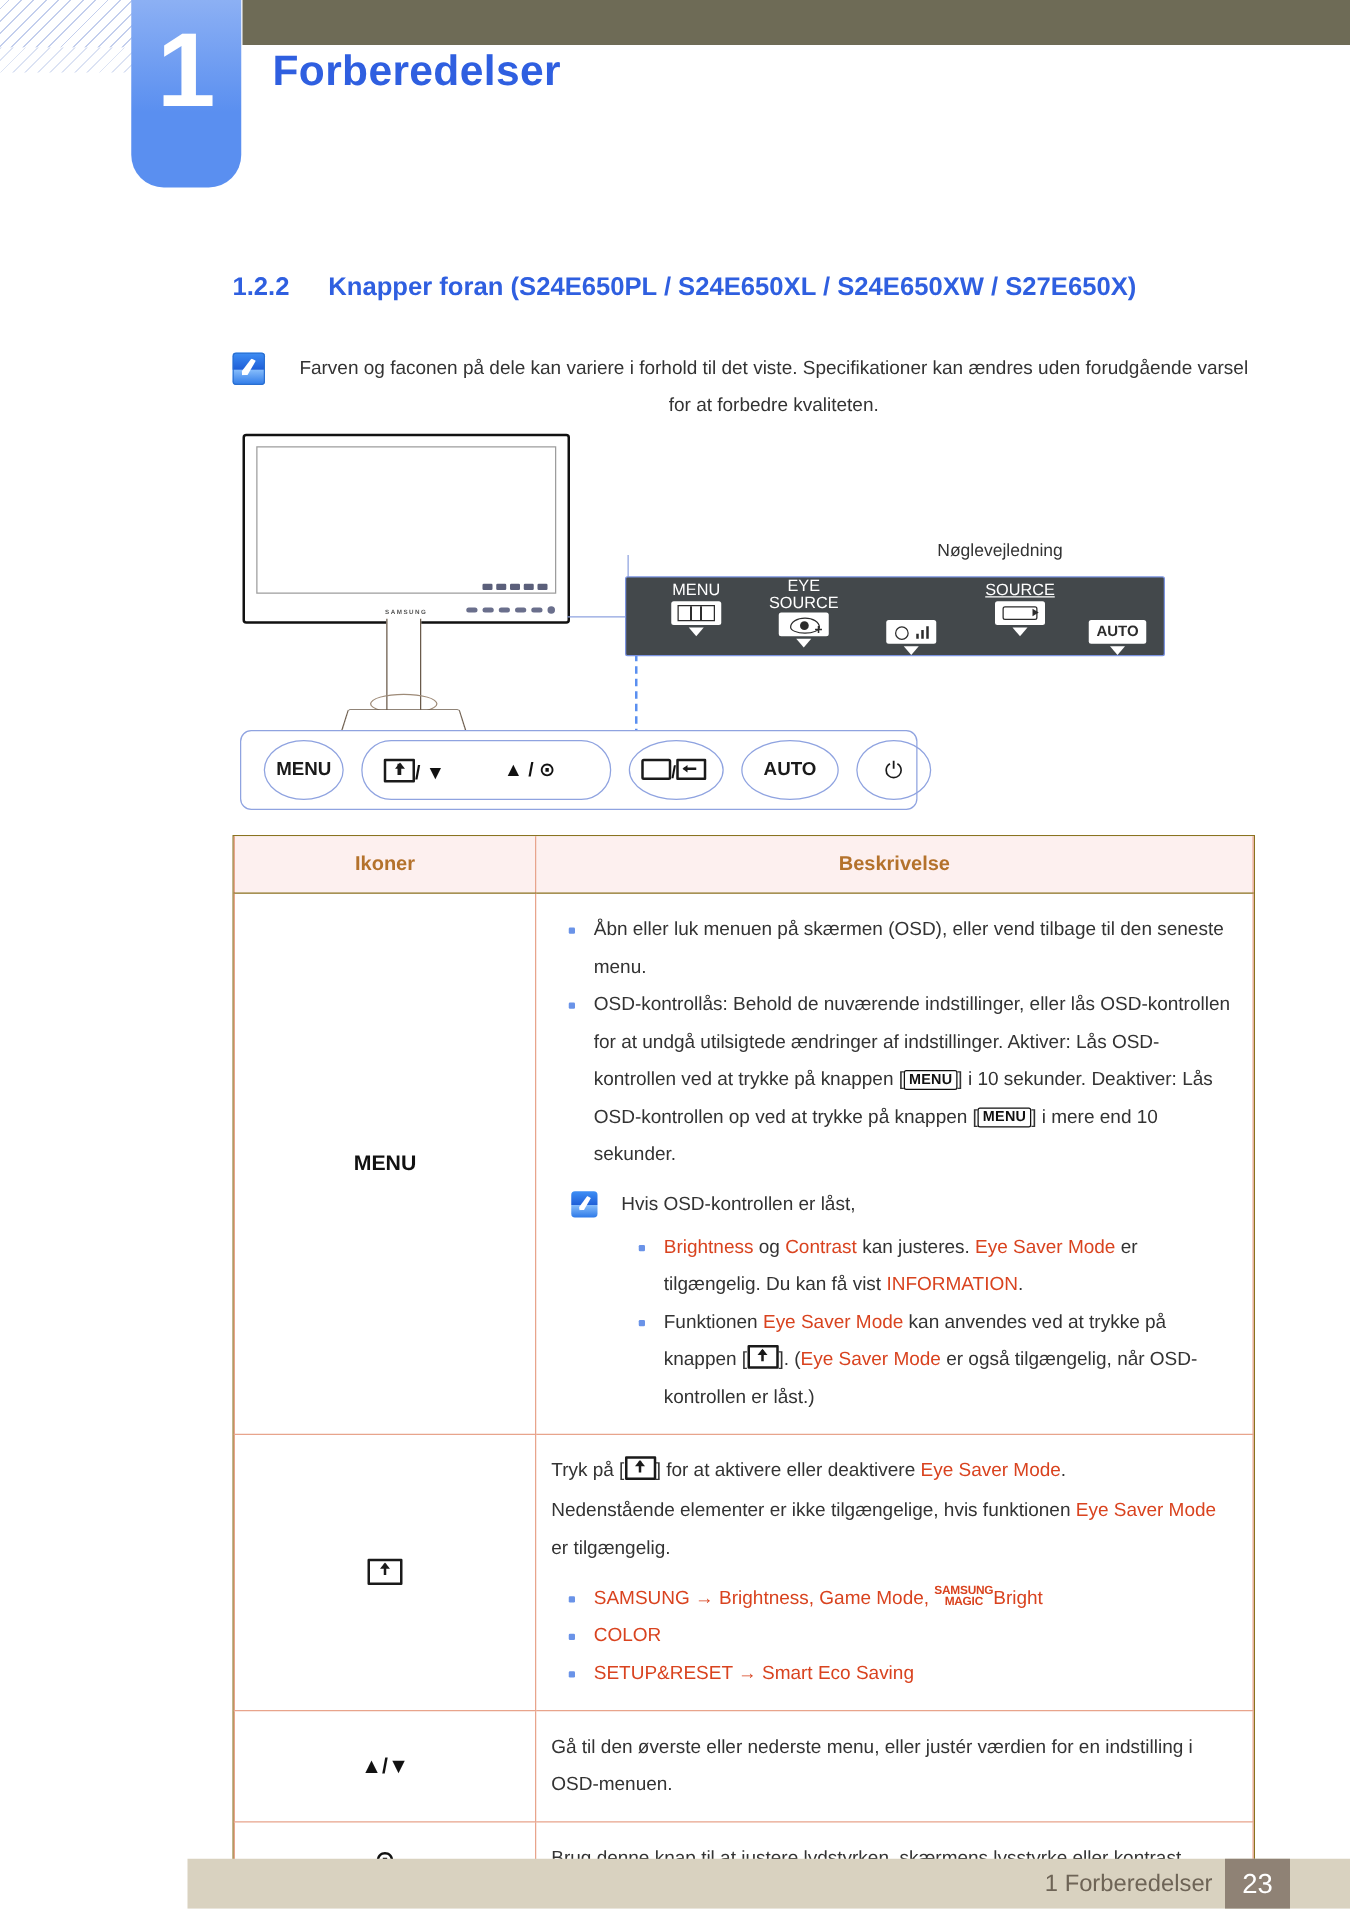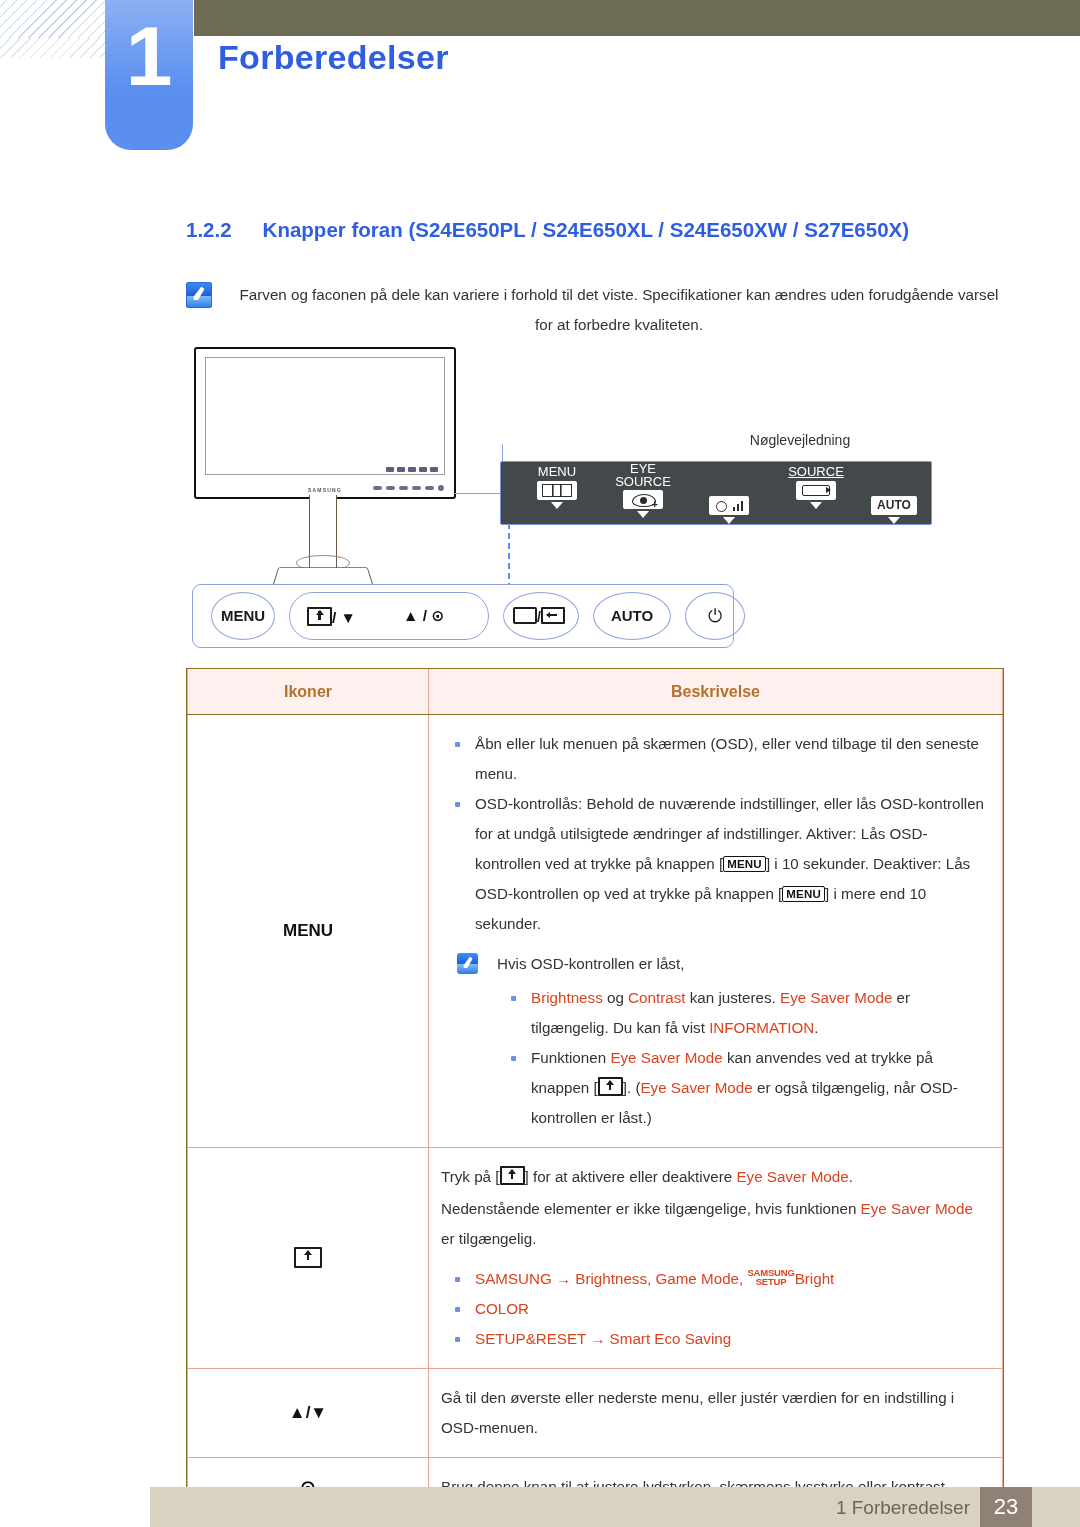--- a/index.html
+++ b/index.html
@@ -400,21 +400,21 @@
       <td class="desc">
         <div>
           Tryk på [<span class="ic-scr"></span>] for at aktivere eller deaktivere <span class="red">Eye Saver Mode</span>.
         </div>
         <div style="margin-top:2px;">
           Nedenstående elementer er ikke tilgængelige, hvis funktionen <span class="red">Eye Saver Mode</span> er tilgængelig.
         </div>
         <div class="blt" style="margin-top:10px;">
           <span class="red">SAMSUNG</span>
           <span class="red arrowr">→</span>
-          <span class="red">Brightness, Game Mode, </span><span class="magic red"><span>SAMSUNG</span><span>SETUP</span></span><span class="red">Bright</span>
+          <span class="red">Brightness, Game Mode, </span><span class="magic red"><span>SAMSUNG</span><span>MAGIC</span></span><span class="red">Bright</span>
         </div>
         <div class="blt">
           <span class="red">COLOR</span>
         </div>
         <div class="blt">
           <span class="red">SETUP&amp;RESET</span>
           <span class="red arrowr">→</span>
           <span class="red">Smart Eco Saving</span>
         </div>
       </td>

